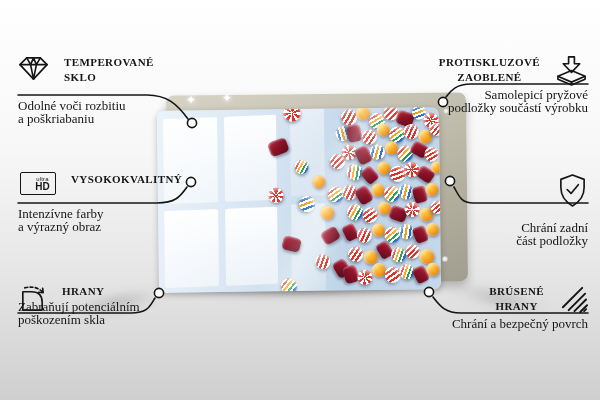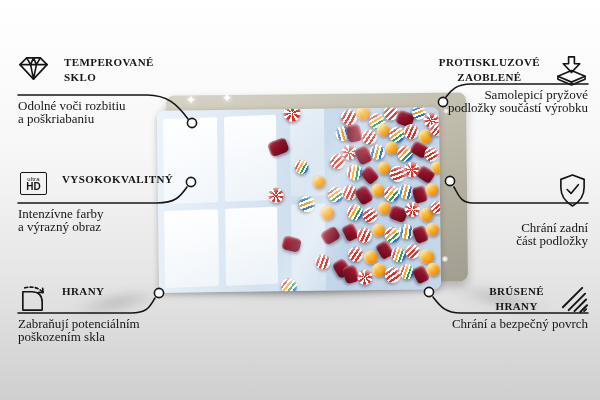--- a/index.html
+++ b/index.html
@@ -49,21 +49,21 @@
   .overlay{position:absolute;inset:0;z-index:10;pointer-events:none;}
   
   .co-head{position:absolute;z-index:11;display:flex;gap:15px;align-items:flex-start;}
   .co-head.right{text-align:center;}
   .co-title{font-weight:bold;font-size:11px;line-height:15px;letter-spacing:.4px;white-space:nowrap;}
   .co-desc{position:absolute;z-index:11;font-size:13px;line-height:13px;white-space:nowrap;}
   .co-desc.right{text-align:right;}
   .ico{flex:0 0 auto;display:block;}
   .ico svg{display:block;stroke:#151515;fill:none;stroke-width:1.7;stroke-linejoin:round;stroke-linecap:round;}
   .hd-box{width:25px;height:21px;border:1.8px solid #151515;border-radius:2px;display:flex;flex-direction:column;
-    align-items:center;justify-content:center;font-family:"Liberation Sans",sans-serif;}
+    align-items:center;justify-content:center;font-family:"Liberation Sans",sans-serif;padding-left:9px;}
   .hd-box .t1{font-size:6px;line-height:6px;letter-spacing:.2px;}
   .hd-box .t2{font-size:10px;line-height:10px;font-weight:bold;}
 </style>
 </head>
 <body>
 
 <div class="canvas">
 
   <div class="shadow shadow-main"></div>
   <div class="shadow shadow-wing-l"></div>
@@ -221,21 +221,21 @@
       <svg width="29" height="29" viewBox="0 0 30 30">
         <path d="M5,27 V8 H14 Q25,8 25,19 V27 Z"></path>
         <path d="M7,4 Q19,1 26,9" stroke-dasharray="3 2.5"></path>
         <path d="M26,9 l-0.5,-4.5 M26,9 l-4.5,-0.5"></path>
       </svg>
     </span>
     <span class="co-title">
       <div>HRANY</div>
     </span>
   </div>
-  <div class="co-desc" style="left:18px;top:317px">
+  <div class="co-desc" style="left:18px;top:300px">
     <div>Zabraňují potenciálním</div>
     <div>poškozením skla</div>
   </div>
 
   <div class="co-head right" style="right:12px;top:55px">
     <span class="co-title">
       <div>PROTISKLUZOVÉ</div>
       <div>ZAOBLENÉ</div>
     </span>
     <span class="ico">

